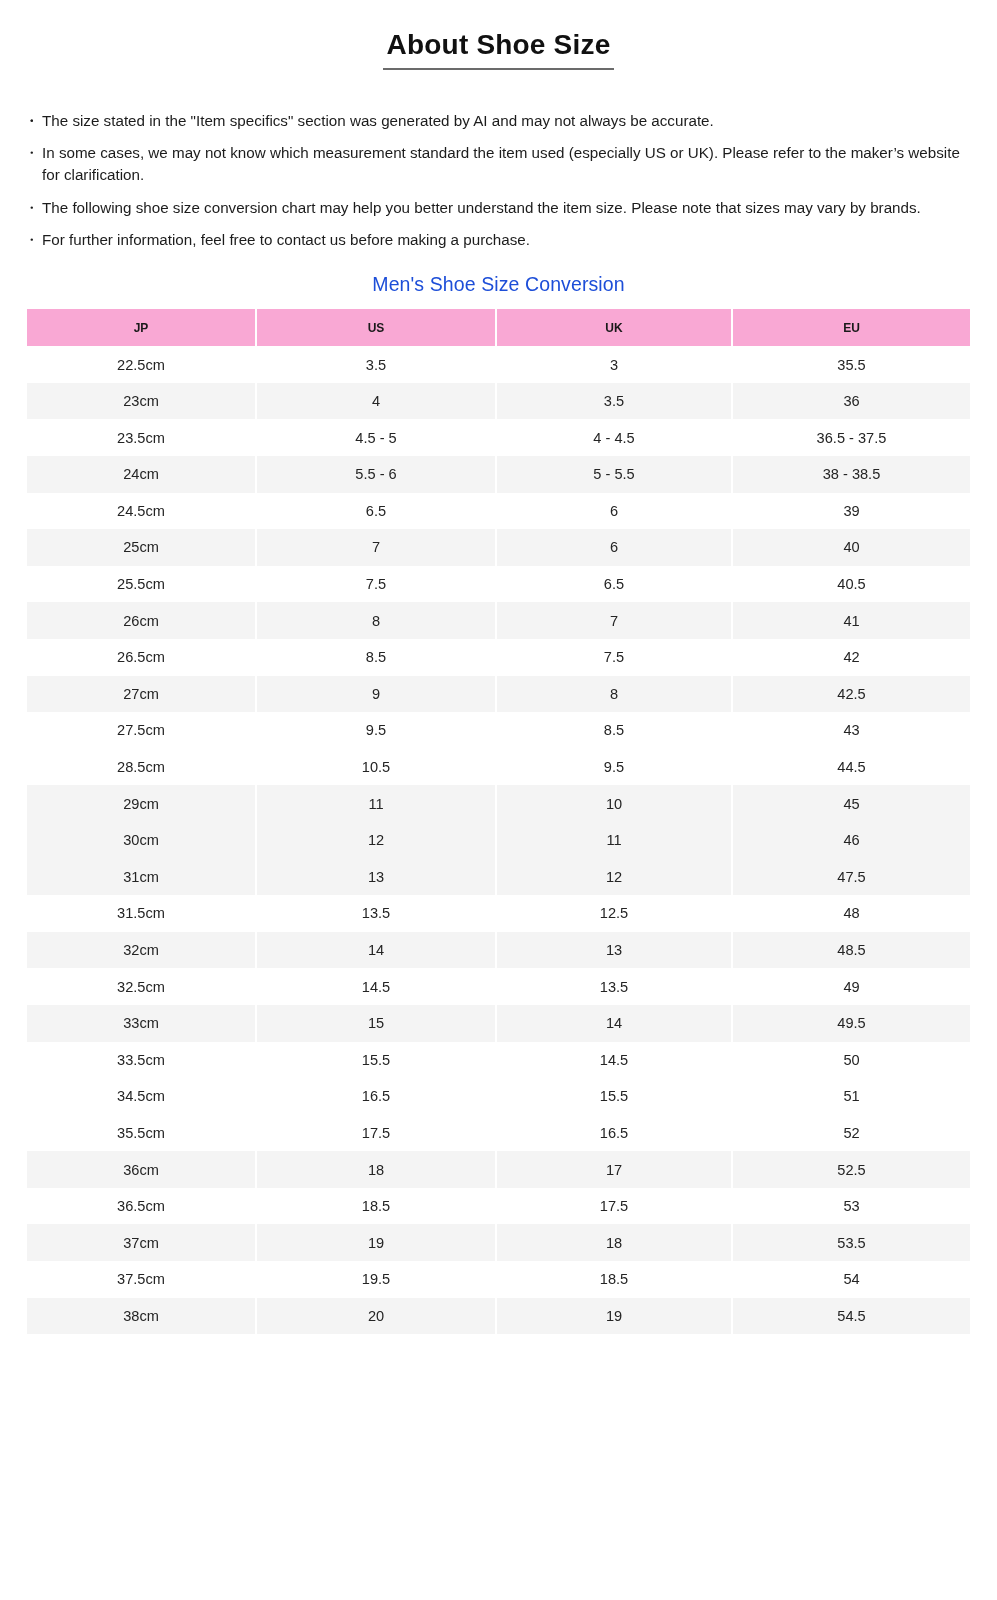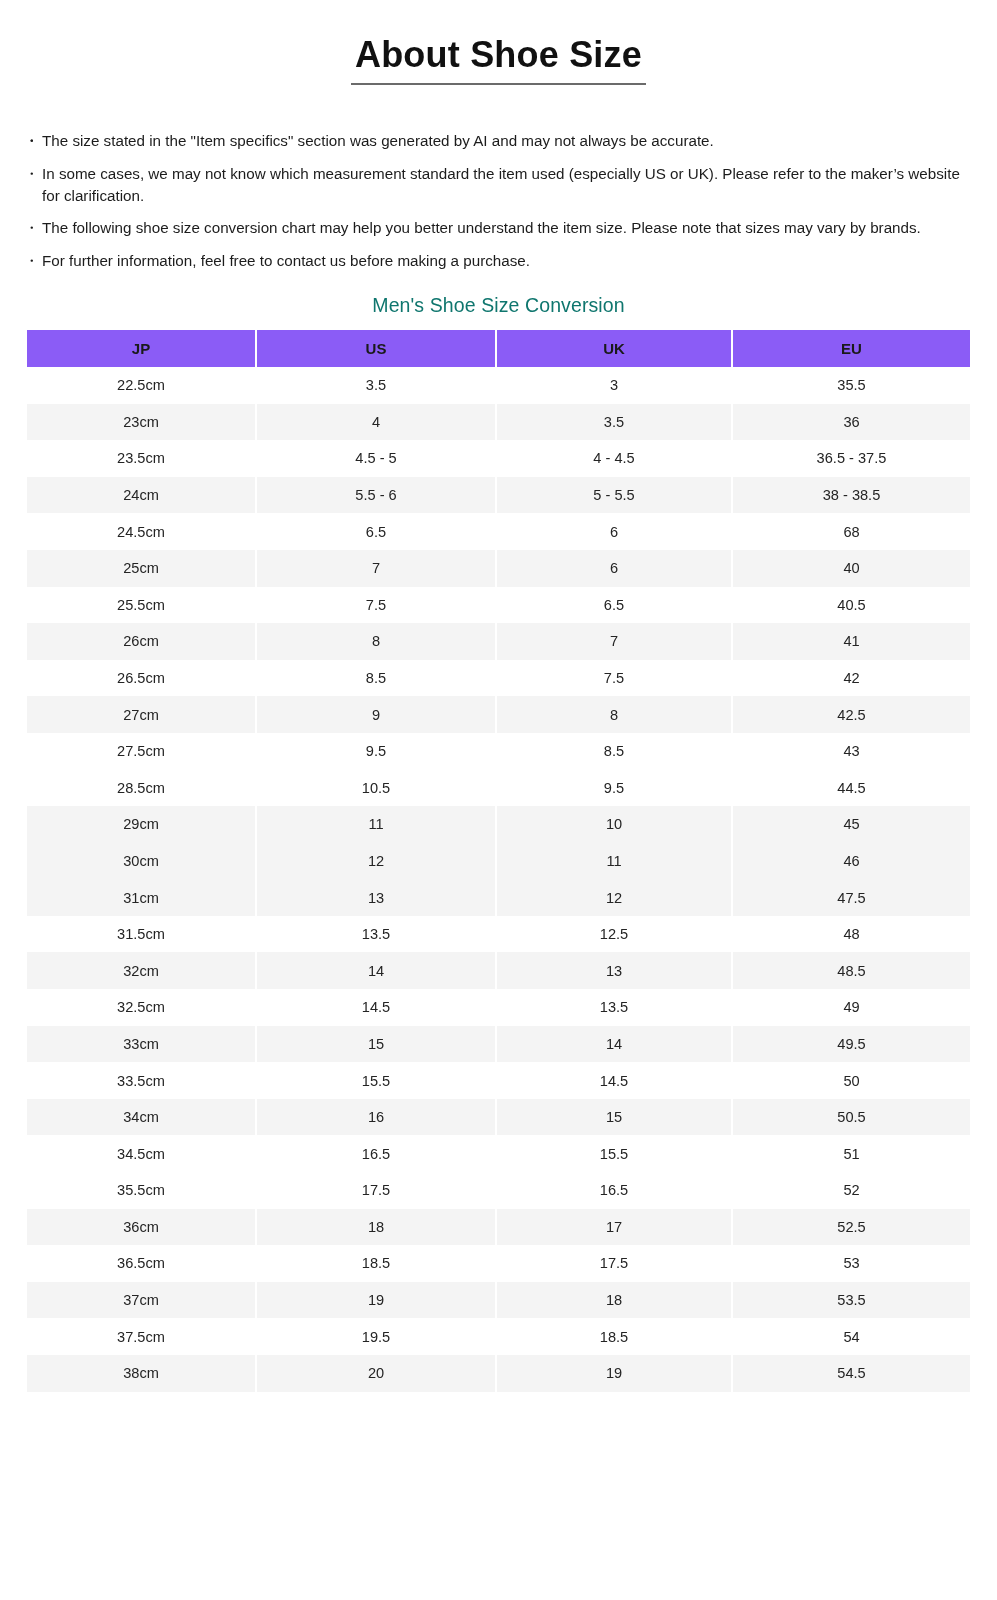--- a/index.html
+++ b/index.html
@@ -23,21 +23,21 @@
     padding: 0;
   }
 
   
   .title-wrap {
     text-align: center;
     padding-top: 8px;
   }
   .page-title {
     display: inline-block;
-    font-size: 36px;
+    font-size: 28px;
     font-weight: bold;
     letter-spacing: 0.2px;
     color: #111111;
     line-height: 1.25;
     padding: 0 4px 6px 4px;
     border-bottom: 2px solid #6b6b6b;
   }
 
   
   .notes {
@@ -59,21 +59,21 @@
     top: 0;
     color: #1c1c1c;
     font-size: 15.2px;
   }
 
   
   .sub-title {
     text-align: center;
     font-size: 19.5px;
     font-weight: normal;
-    color: #0f766e;
+    color: #1d4ed8;
     margin: 22px 0 13px 0;
     letter-spacing: 0.1px;
   }
 
   
   .table-wrap {
     margin: 0 27px;
   }
   table.size-table {
     width: 943px;
@@ -94,23 +94,23 @@
     height: 36.6px;
     padding: 0 4px;
     border-right: 2px solid #ffffff;
     vertical-align: middle;
   }
   table.size-table th:last-child,
   table.size-table td:last-child {
     border-right: none;
   }
   table.size-table thead th {
-    background: #8b5cf6;
+    background: #f9a8d4;
     font-weight: bold;
-    font-size: 15px;
+    font-size: 12px;
     color: #1a1a1a;
     height: 37px;
   }
   table.size-table tbody tr.row-odd td {
     background: #ffffff;
   }
   table.size-table tbody tr.row-even td {
     background: #f4f4f4;
   }
   table.size-table tbody tr.row-odd td {
@@ -174,21 +174,21 @@
           <tr class="row-even">
             <td>24cm</td>
             <td>5.5 - 6</td>
             <td>5 - 5.5</td>
             <td>38 - 38.5</td>
           </tr>
           <tr class="row-odd">
             <td>24.5cm</td>
             <td>6.5</td>
             <td>6</td>
-            <td>68</td>
+            <td>39</td>
           </tr>
           <tr class="row-even">
             <td>25cm</td>
             <td>7</td>
             <td>6</td>
             <td>40</td>
           </tr>
           <tr class="row-odd">
             <td>25.5cm</td>
             <td>7.5</td>
@@ -266,26 +266,20 @@
             <td>15</td>
             <td>14</td>
             <td>49.5</td>
           </tr>
           <tr class="row-odd">
             <td>33.5cm</td>
             <td>15.5</td>
             <td>14.5</td>
             <td>50</td>
           </tr>
-          <tr class="row-even">
-            <td>34cm</td>
-            <td>16</td>
-            <td>15</td>
-            <td>50.5</td>
-          </tr>
           <tr class="row-odd">
             <td>34.5cm</td>
             <td>16.5</td>
             <td>15.5</td>
             <td>51</td>
           </tr>
           <tr class="row-odd">
             <td>35.5cm</td>
             <td>17.5</td>
             <td>16.5</td>

